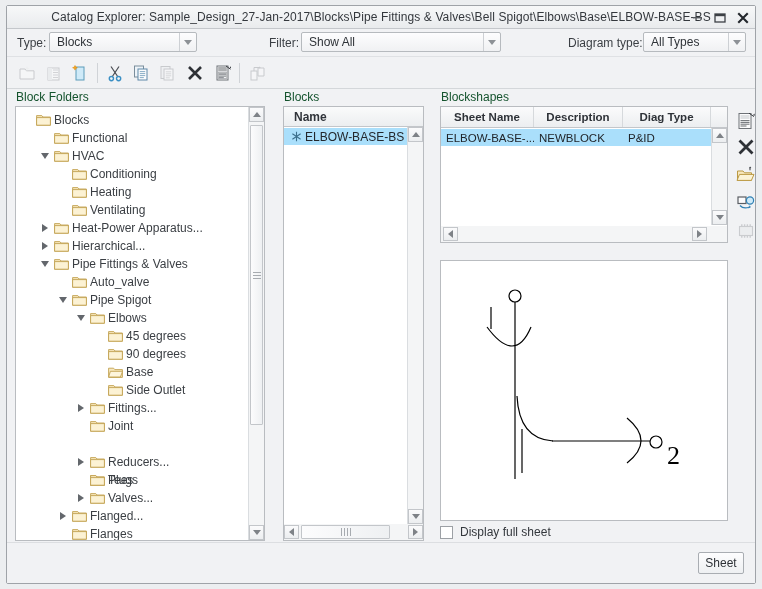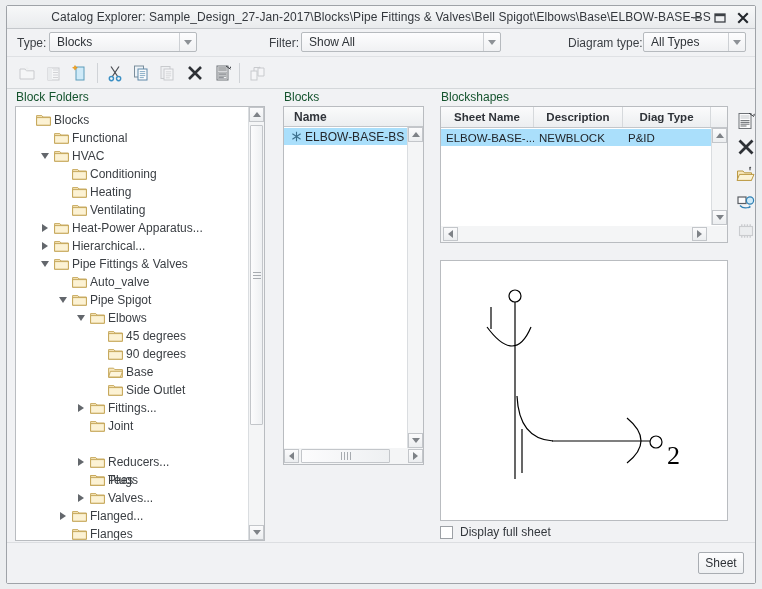--- a/index.html
+++ b/index.html
@@ -231,21 +231,21 @@
   .grip-v { display: flex; flex-direction: column; gap: 2px; }
   .grip-v i { display: block; width: 8px; height: 1px; background: #a7abb0; }
   .grip-h { display: flex; flex-direction: row; gap: 2px; }
   .grip-h i { display: block; width: 1px; height: 8px; background: #a7abb0; }
   .ar-up { width:0;height:0;border-left:4px solid transparent;border-right:4px solid transparent;border-bottom:5px solid #7e8287; }
   .ar-dn { width:0;height:0;border-left:4px solid transparent;border-right:4px solid transparent;border-top:5px solid #7e8287; }
   .ar-lf { width:0;height:0;border-top:4px solid transparent;border-bottom:4px solid transparent;border-right:5px solid #7e8287; }
   .ar-rt { width:0;height:0;border-top:4px solid transparent;border-bottom:4px solid transparent;border-left:5px solid #7e8287; }
 
   
-  #blocks-box { left: 276px; top: 16px; width: 141px; height: 359px; }
+  #blocks-box { left: 276px; top: 16px; width: 141px; height: 435px; }
   .list-head {
     position: absolute;
     left: 0; top: 0; right: 0;
     height: 20px;
     background: linear-gradient(to bottom, #fafbfb 0%, #eceef0 100%);
     border-bottom: 1px solid #c3c6ca;
     display: flex;
     align-items: center;
   }
   .list-head span {

